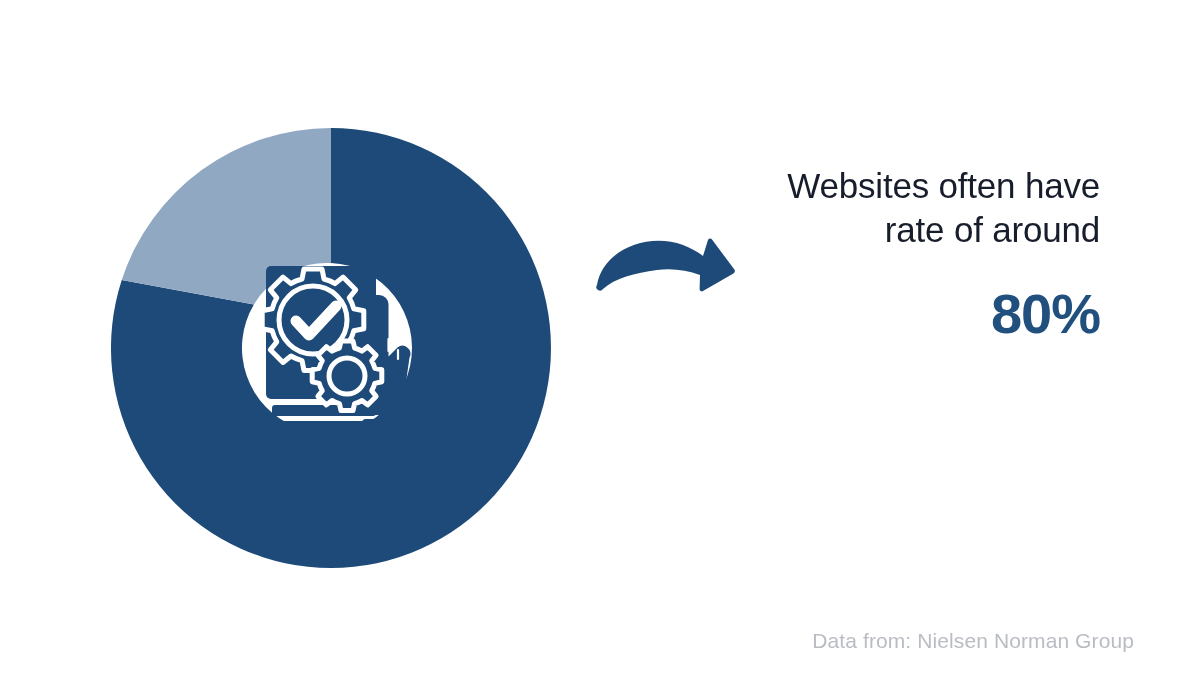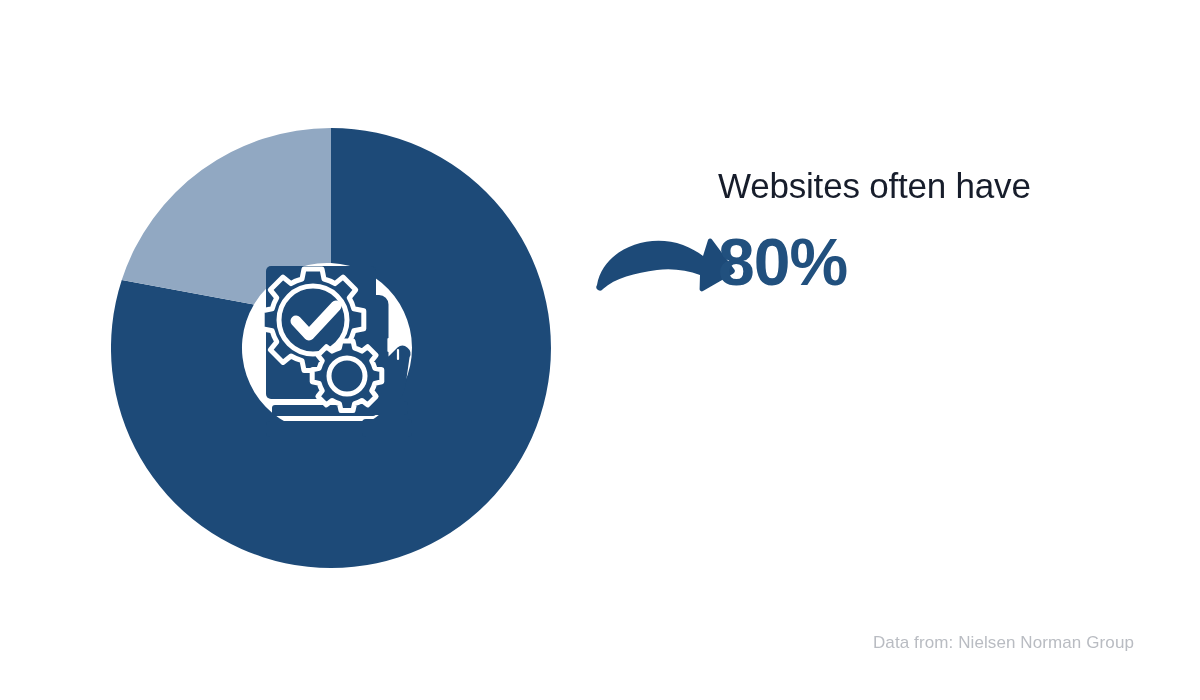--- a/index.html
+++ b/index.html
@@ -54,48 +54,48 @@
     width: 145px;
     height: 68px;
   }
 
   
   #callout {
     position: absolute;
     left: 718px;
     top: 164px;
     width: 382px;
-    text-align: left;
+    text-align: right;
   }
   #callout-text {
     font-size: 35px;
     line-height: 44px;
     color: #171d2b;
     font-weight: 400;
     letter-spacing: -0.2px;
   }
   #callout-text .line {
     display: block;
     white-space: nowrap;
   }
   #callout-value {
-    margin-top: 16px;
-    font-size: 66px;
+    margin-top: 24px;
+    font-size: 56px;
     line-height: 76px;
     font-weight: 700;
     color: #21507e;
     letter-spacing: -1px;
   }
 
   
   #source-note {
     position: absolute;
     right: 66px;
     bottom: 47px;
-    font-size: 17px;
+    font-size: 21px;
     color: #b9bcc2;
     letter-spacing: 0.1px;
     white-space: nowrap;
   }
 </style>
 </head>
 <body>
 
 <div id="infographic">
 
@@ -186,19 +186,20 @@
                L 105 47
                C 92 42, 76 40, 62 42
                C 40 45, 20 50, 8 61
                a3 3 0 0 1 -6 -4 z"></path>
     </svg>
   </div>
 
   <div id="callout">
     <div id="callout-text">
       <span class="line">Websites often have</span>
+      <span class="line">rate of around</span>
     </div>
     <div id="callout-value">80%</div>
   </div>
 
   <div id="source-note">Data from: Nielsen Norman Group</div>
 
 </div>
 
 </body></html>

